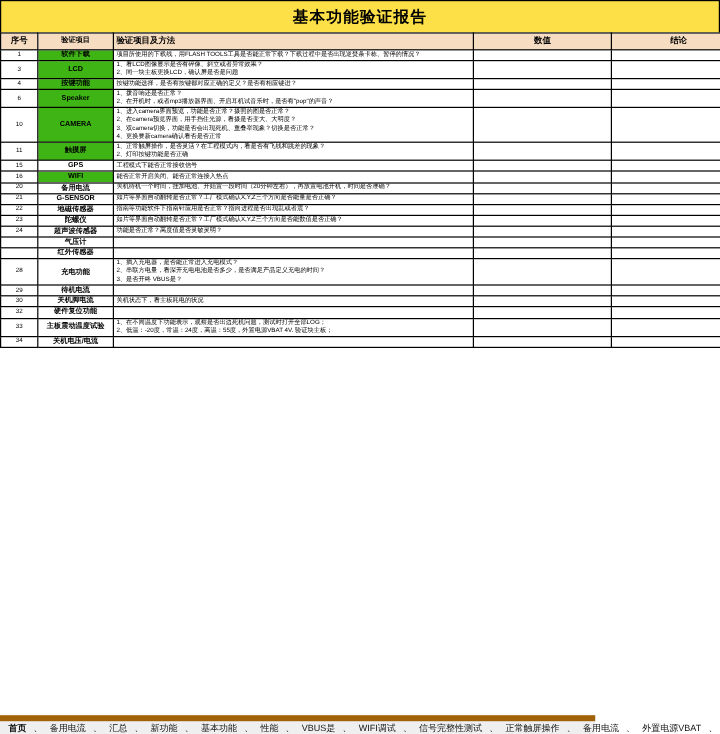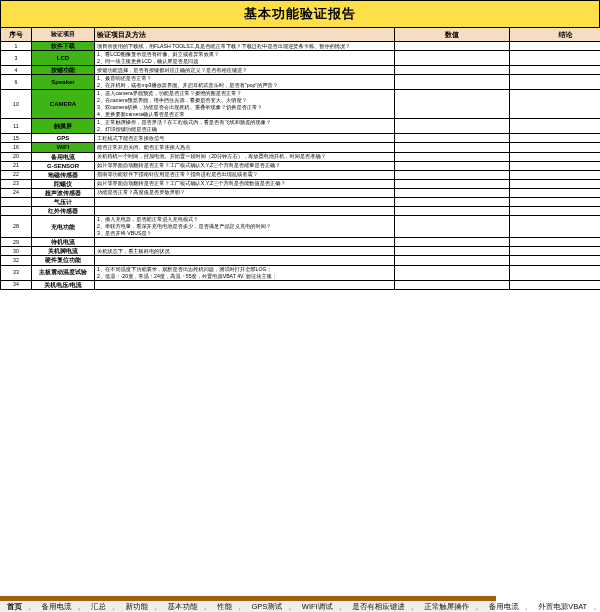--- a/index.html
+++ b/index.html
@@ -343,25 +343,25 @@
     <span class="tab">备用电流</span>
     <span class="tab">、</span>
     <span class="tab">汇总</span>
     <span class="tab">、</span>
     <span class="tab">新功能</span>
     <span class="tab">、</span>
     <span class="tab">基本功能</span>
     <span class="tab">、</span>
     <span class="tab">性能</span>
     <span class="tab">、</span>
-    <span class="tab">GPS测试</span>
+    <span class="tab">VBUS是</span>
     <span class="tab">、</span>
     <span class="tab">WIFI调试</span>
     <span class="tab">、</span>
-    <span class="tab">是否有相应键进</span>
+    <span class="tab">信号完整性测试</span>
     <span class="tab">、</span>
     <span class="tab">正常触屏操作</span>
     <span class="tab">、</span>
     <span class="tab">备用电流</span>
     <span class="tab">、</span>
     <span class="tab">外置电源VBAT</span>
     <span class="tab">、</span>
   </div>
 
 </body></html>

